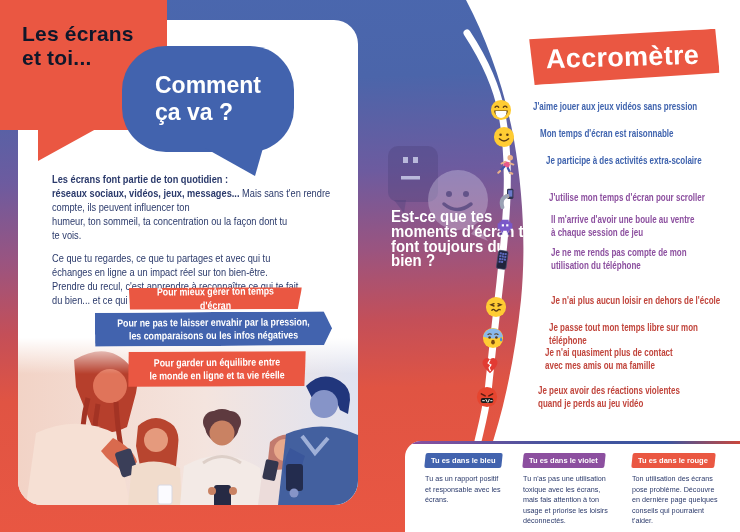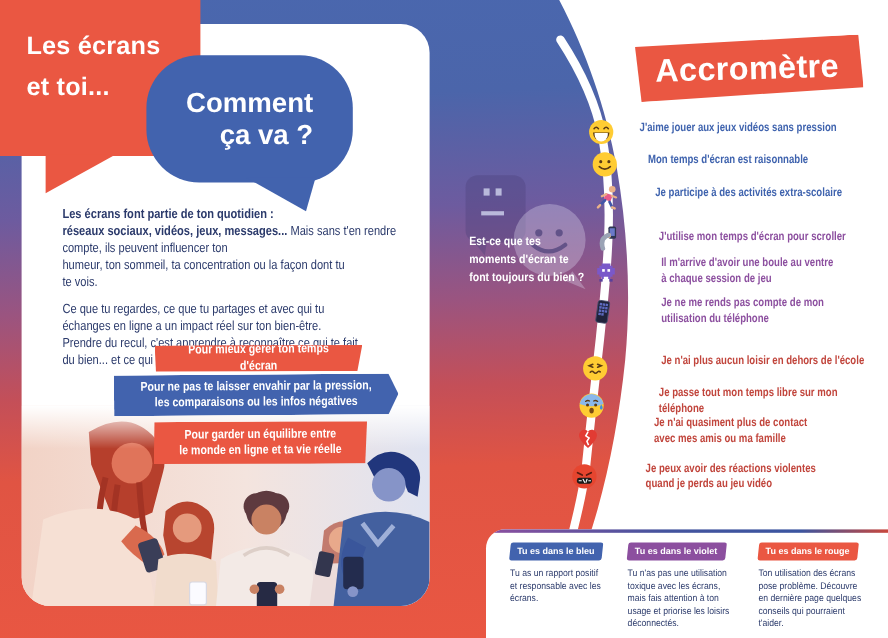--- a/index.html
+++ b/index.html
@@ -11,43 +11,43 @@
   #bg{left:0;top:0;width:740px;height:532px;
     background:linear-gradient(178deg,#4a67ae 0%,#4b65aa 16%,#6d5b9f 33%,#9a5480 47%,#c44f58 60%,#e05443 72%,#ea5742 100%);}
   
   #pageShape{left:0;top:0;z-index:2;}
   
   #card{left:18px;top:20px;width:340px;height:485px;background:#fff;border-radius:24px;z-index:3;}
   #photo{left:18px;top:338px;width:340px;height:167px;border-radius:0 0 24px 24px;overflow:hidden;z-index:3;}
   
   #orangeBubble{left:0;top:0;width:167px;height:130px;background:#ea5742;border-radius:0 0 20px 0;z-index:4;}
   #orangeTail{left:38px;top:129px;width:0;height:0;border-top:32px solid #ea5742;border-right:58px solid transparent;z-index:4;}
-  #tagline{left:22px;top:22px;color:#ffffff;font-size:21px;line-height:34px;font-weight:bold;letter-spacing:.2px;z-index:5;}
+  #tagline{left:22px;top:22px;color:#0f172a;font-size:21px;line-height:24px;font-weight:bold;letter-spacing:.2px;z-index:5;}
   #blueBubble{left:122px;top:46px;width:172px;height:106px;background:#4263ae;border-radius:44px;z-index:5;
-    display:flex;align-items:center;justify-content:center;text-align:right;}
+    display:flex;align-items:center;justify-content:center;text-align:left;}
   #blueTail{left:205px;top:148px;width:0;height:0;border-top:28px solid #4263ae;border-left:50px solid transparent;border-right:8px solid transparent;z-index:5;}
   #question{color:#fff;font-size:23px;line-height:27px;font-weight:bold;}
   
   #cardText{left:52px;top:172px;width:300px;color:#2b3a6b;font-size:11px;line-height:14px;z-index:4;}
   #cardText .scale{display:block;transform:scaleX(.84);transform-origin:0 0;width:356px;}
   #cardText .b{font-weight:bold;}
   #cardText .p2{margin-top:9px;}
   
   .ribbon{position:absolute;z-index:5;display:flex;align-items:center;justify-content:center;text-align:center;
     color:#fff;font-weight:bold;font-size:10.5px;line-height:13.5px;}
   .ribbon .scale{display:block;transform:scaleX(.84);transform-origin:50% 50%;width:120%;}
   #ribbon1{left:129px;top:287px;width:173px;height:23px;background:#ea5742;transform:rotate(-.6deg);
     clip-path:polygon(0 0,100% 6%,97.5% 100%,.5% 94%);}
   #ribbon2{left:95px;top:312px;width:237px;height:34px;background:#4263ae;transform:rotate(-.4deg);
     clip-path:polygon(0 0,96.5% 0,100% 50%,96.5% 100%,0 100%);}
   #ribbon3{left:128px;top:351px;width:178px;height:36px;background:#ea5742;transform:rotate(-.5deg);
     clip-path:polygon(.5% 0,100% 3%,99% 100%,0 97%);}
   
   #midBubbles{left:380px;top:138px;z-index:3;}
-  #midQuestion{left:391px;top:195px;width:140px;color:#fff;font-weight:bold;font-size:10px;line-height:14.8px;z-index:4;}
+  #midQuestion{left:391px;top:210px;width:140px;color:#fff;font-weight:bold;font-size:17px;line-height:14.8px;z-index:4;}
   #midInstruction{left:391px;top:261px;width:140px;color:#fff;font-size:11.5px;line-height:14.5px;z-index:4;}
   .mscale{display:block;transform:scaleX(.88);transform-origin:0 0;width:160px;}
   
   #accroBanner{left:527px;top:32px;width:192px;height:50px;background:#ea5742;z-index:5;
     transform:rotate(-2deg);clip-path:polygon(1.5% 8%,98.5% 0,100% 88%,3.5% 100%);
     display:flex;align-items:center;justify-content:center;}
   #accroBanner span{color:#fff;font-weight:bold;font-size:27px;letter-spacing:.3px;transform:rotate(.4deg);}
   #meter{left:0;top:0;z-index:4;}
   .emoji{position:absolute;width:22px;height:22px;z-index:5;}
   .stmt{position:absolute;font-weight:bold;font-size:10px;line-height:13px;white-space:pre-line;

